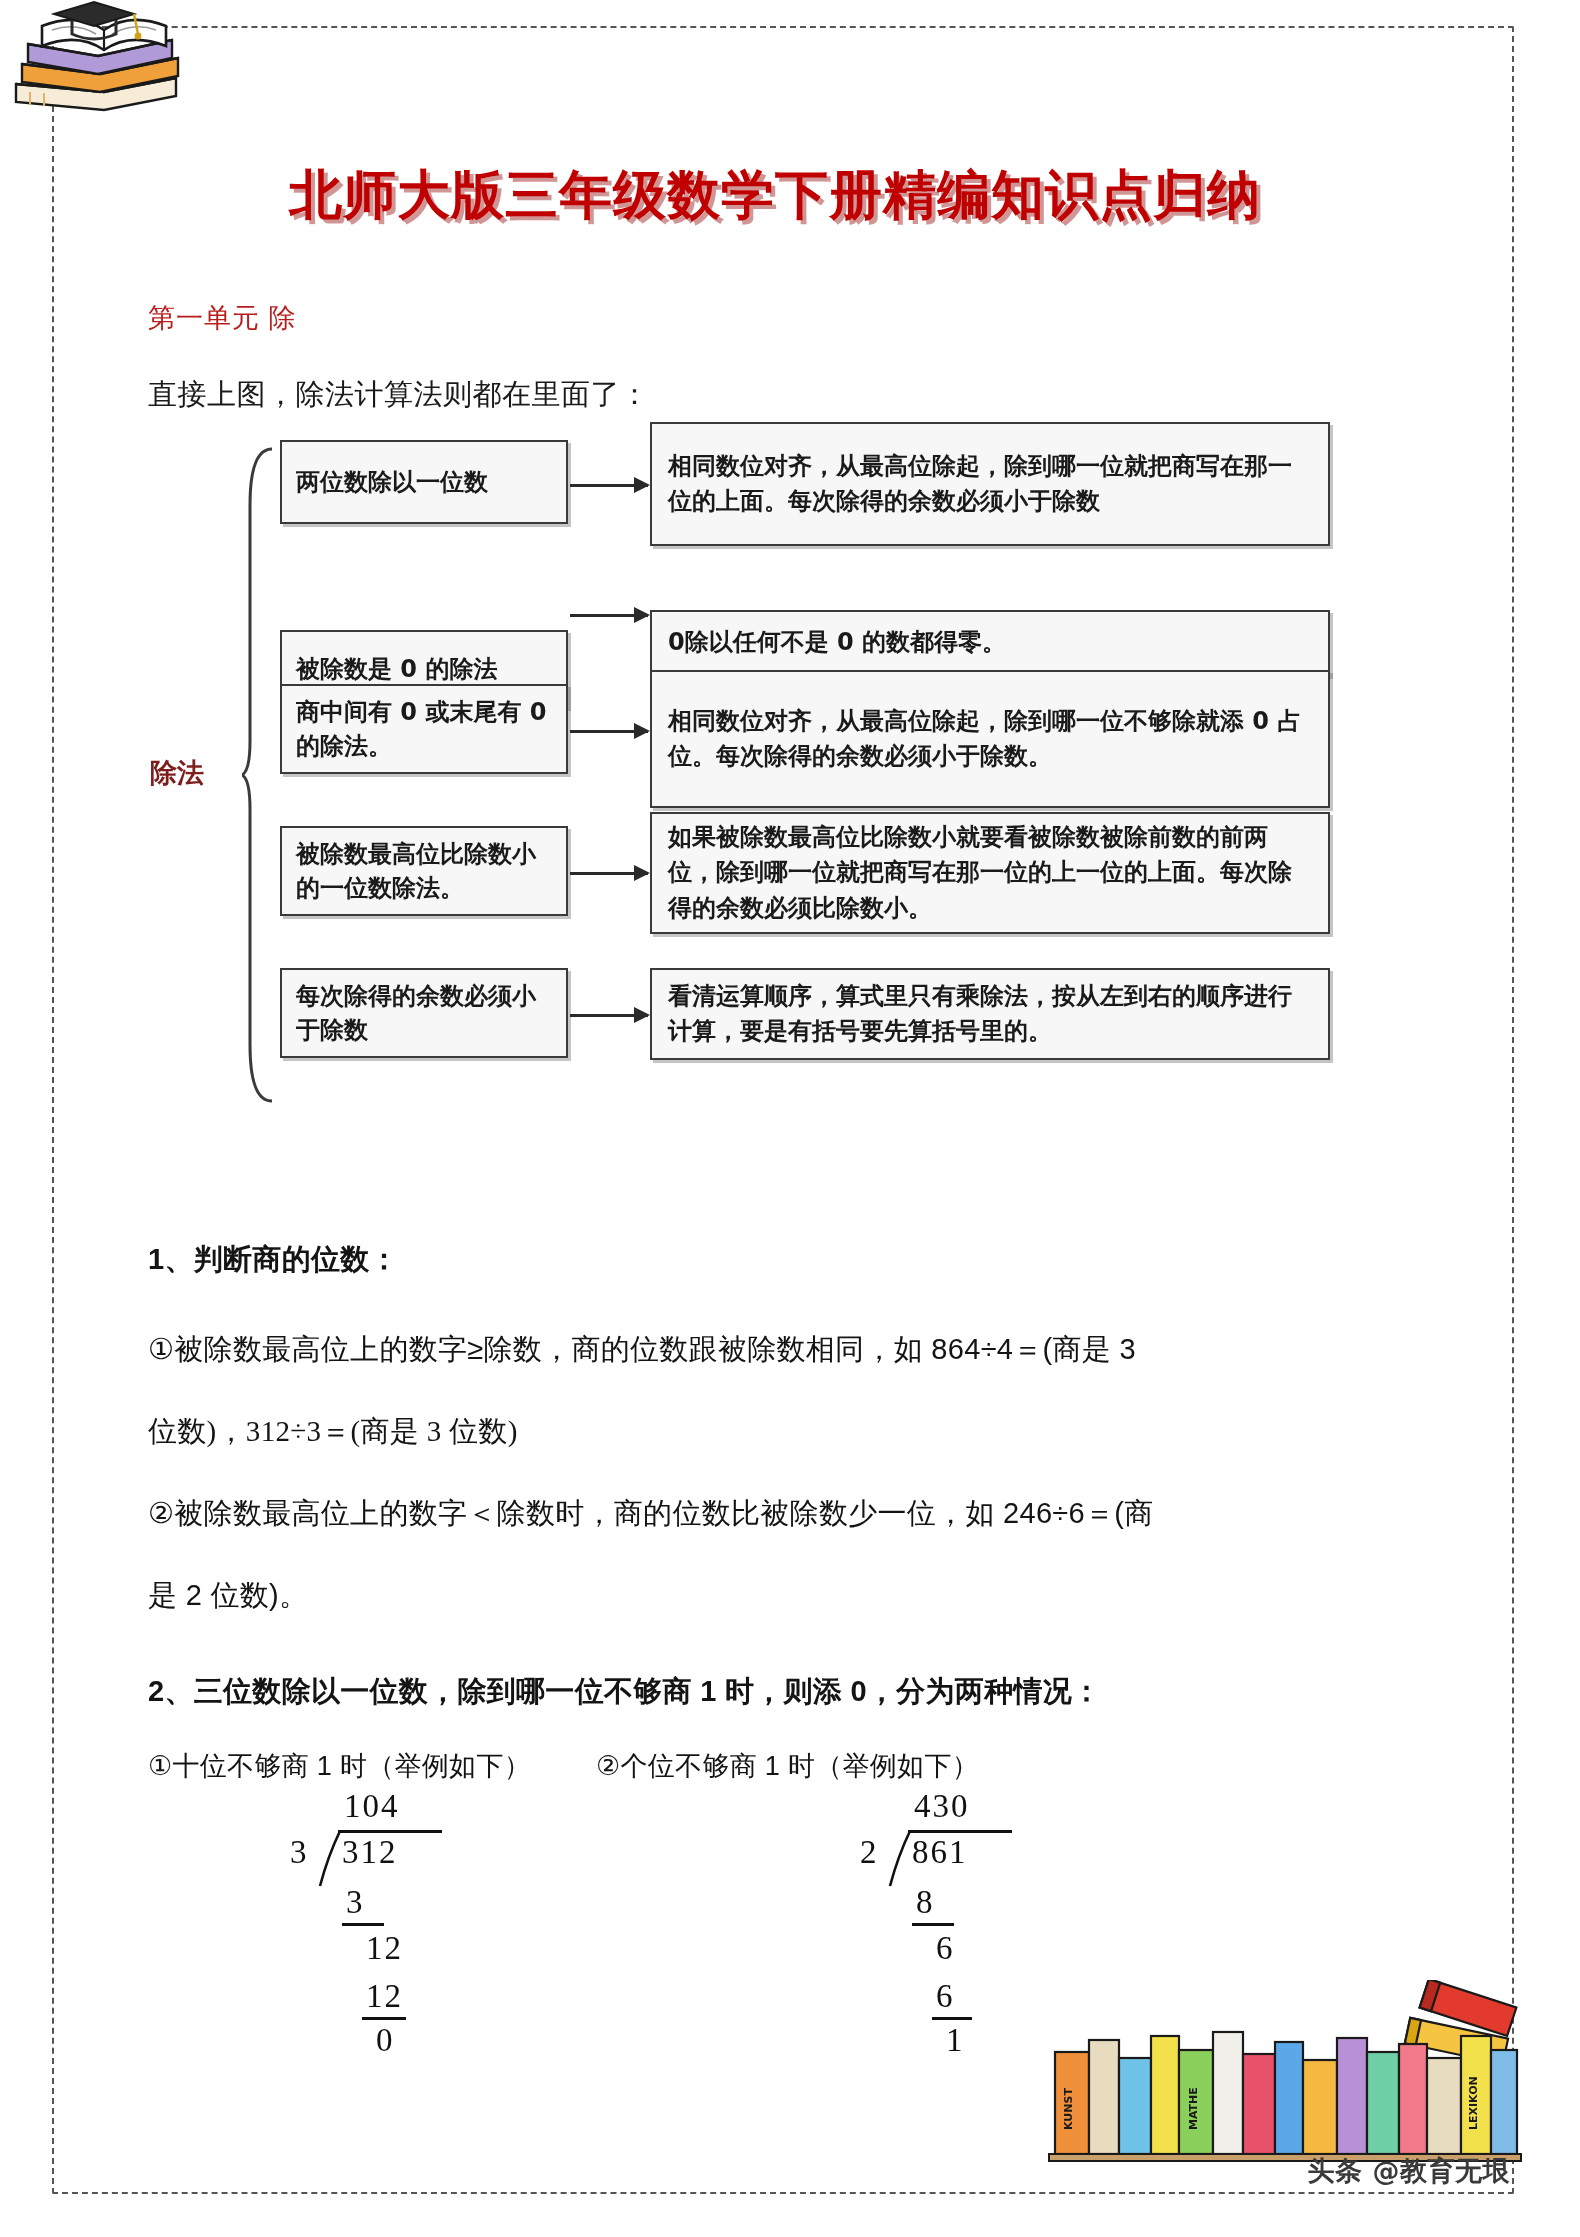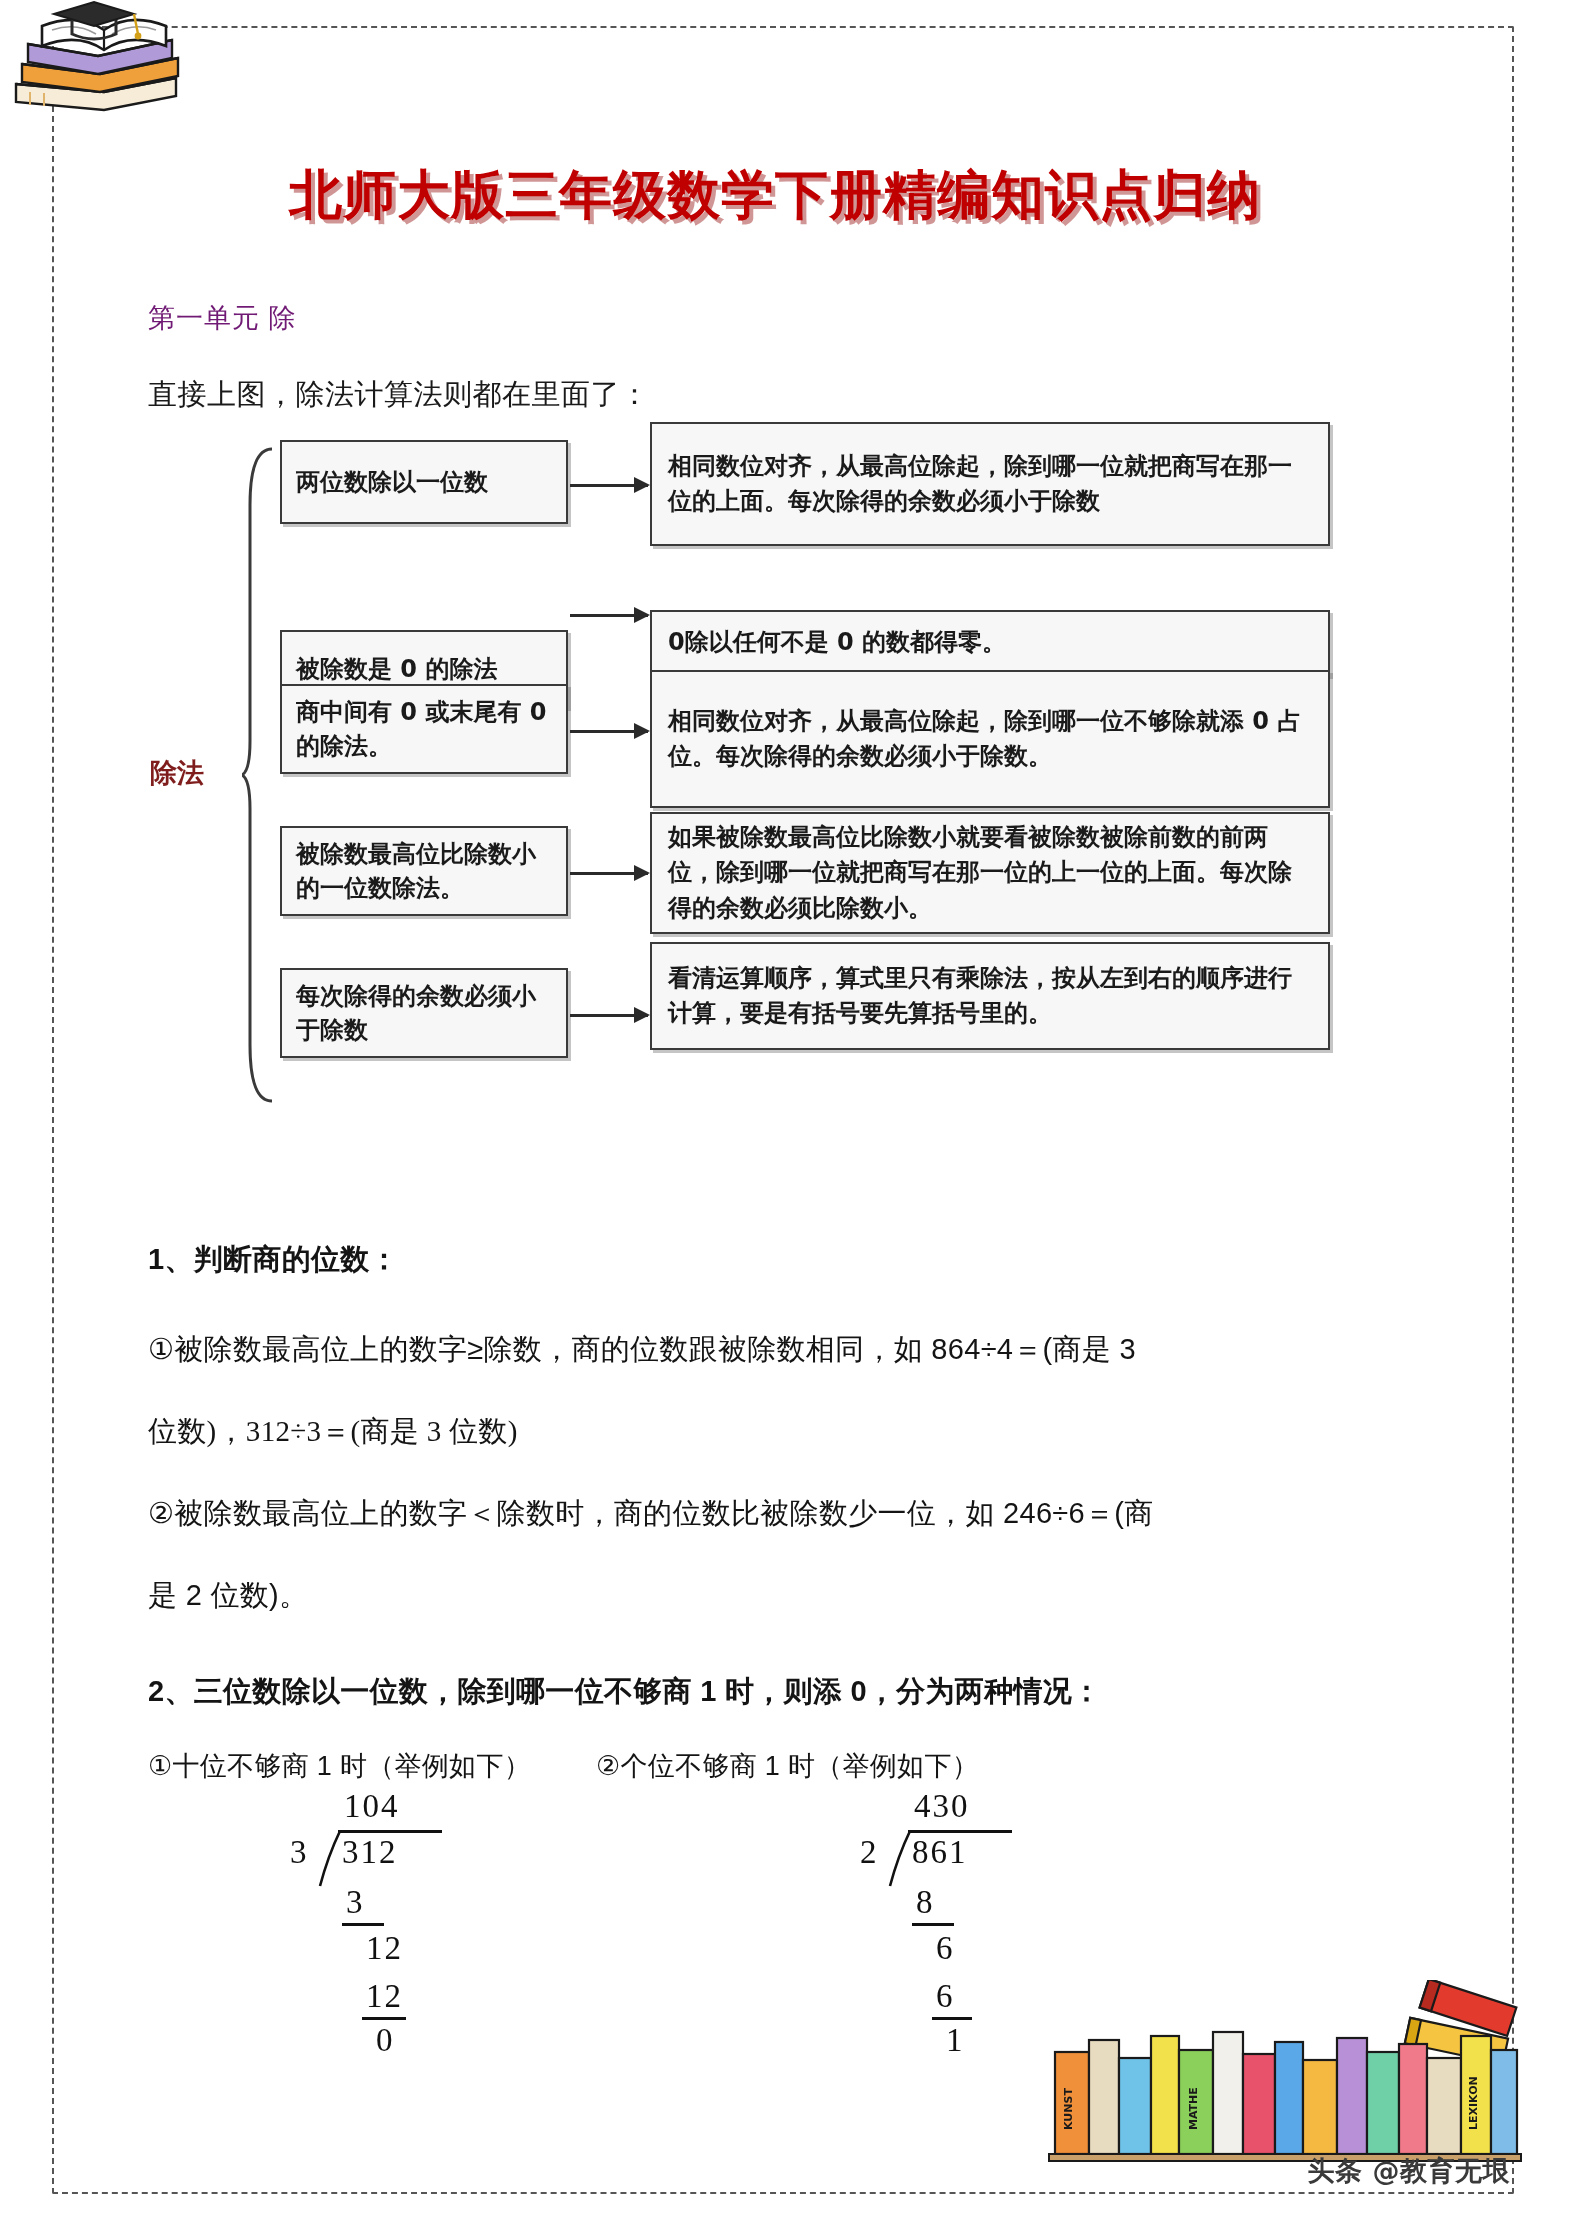--- a/index.html
+++ b/index.html
@@ -39,21 +39,21 @@
     color: #c00000;
     text-shadow: 4px 4px 0px rgba(150,20,20,0.45);
     font-family: "DejaVu Sans", sans-serif;
     white-space: nowrap;
   }
   
   #unit-heading {
     position: absolute;
     left: 148px; top: 300px;
     font-size: 27px;
-    color: #701a75;
+    color: #b91c1c;
     letter-spacing: 1px;
   }
   #intro-line {
     position: absolute;
     left: 148px; top: 375px;
     font-size: 29px;
     color: #1a1a1a;
     letter-spacing: 0.5px;
   }
   
@@ -265,21 +265,21 @@
     </div>
     <div class="arrow" style="top:432px;"></div>
     <div class="rbox" style="top:372px;height:122px;">
       <span>如果被除数最高位比除数小就要看被除数被除前数的前两位，除到哪一位就把商写在那一位的上一位的上面。每次除得的余数必须比除数小。</span>
     </div>
 
     <div class="lbox" style="top:528px;height:90px;">
       <span>每次除得的余数必须小于除数</span>
     </div>
     <div class="arrow" style="top:574px;"></div>
-    <div class="rbox" style="top:502px;height:108px;justify-content:flex-end;">
+    <div class="rbox" style="top:528px;height:92px;justify-content:flex-end;">
       <span>看清运算顺序，算式里只有乘除法，按从左到右的顺序进行计算，要是有括号要先算括号里的。</span>
     </div>
   </div>
 
   <div class="btext bold" style="top:1240px;">1、判断商的位数：</div>
 
   <div class="btext" style="top:1330px;">①被除数最高位上的数字≥除数，商的位数跟被除数相同，如 864÷4＝(商是 3</div>
   <div class="btext" style="top:1412px;font-family:Liberation Serif, serif;">位数)，312÷3＝(商是 3 位数)</div>
   <div class="btext" style="top:1494px;">②被除数最高位上的数字＜除数时，商的位数比被除数少一位，如 246÷6＝(商</div>
   <div class="btext" style="top:1576px;">是 2 位数)。</div>

